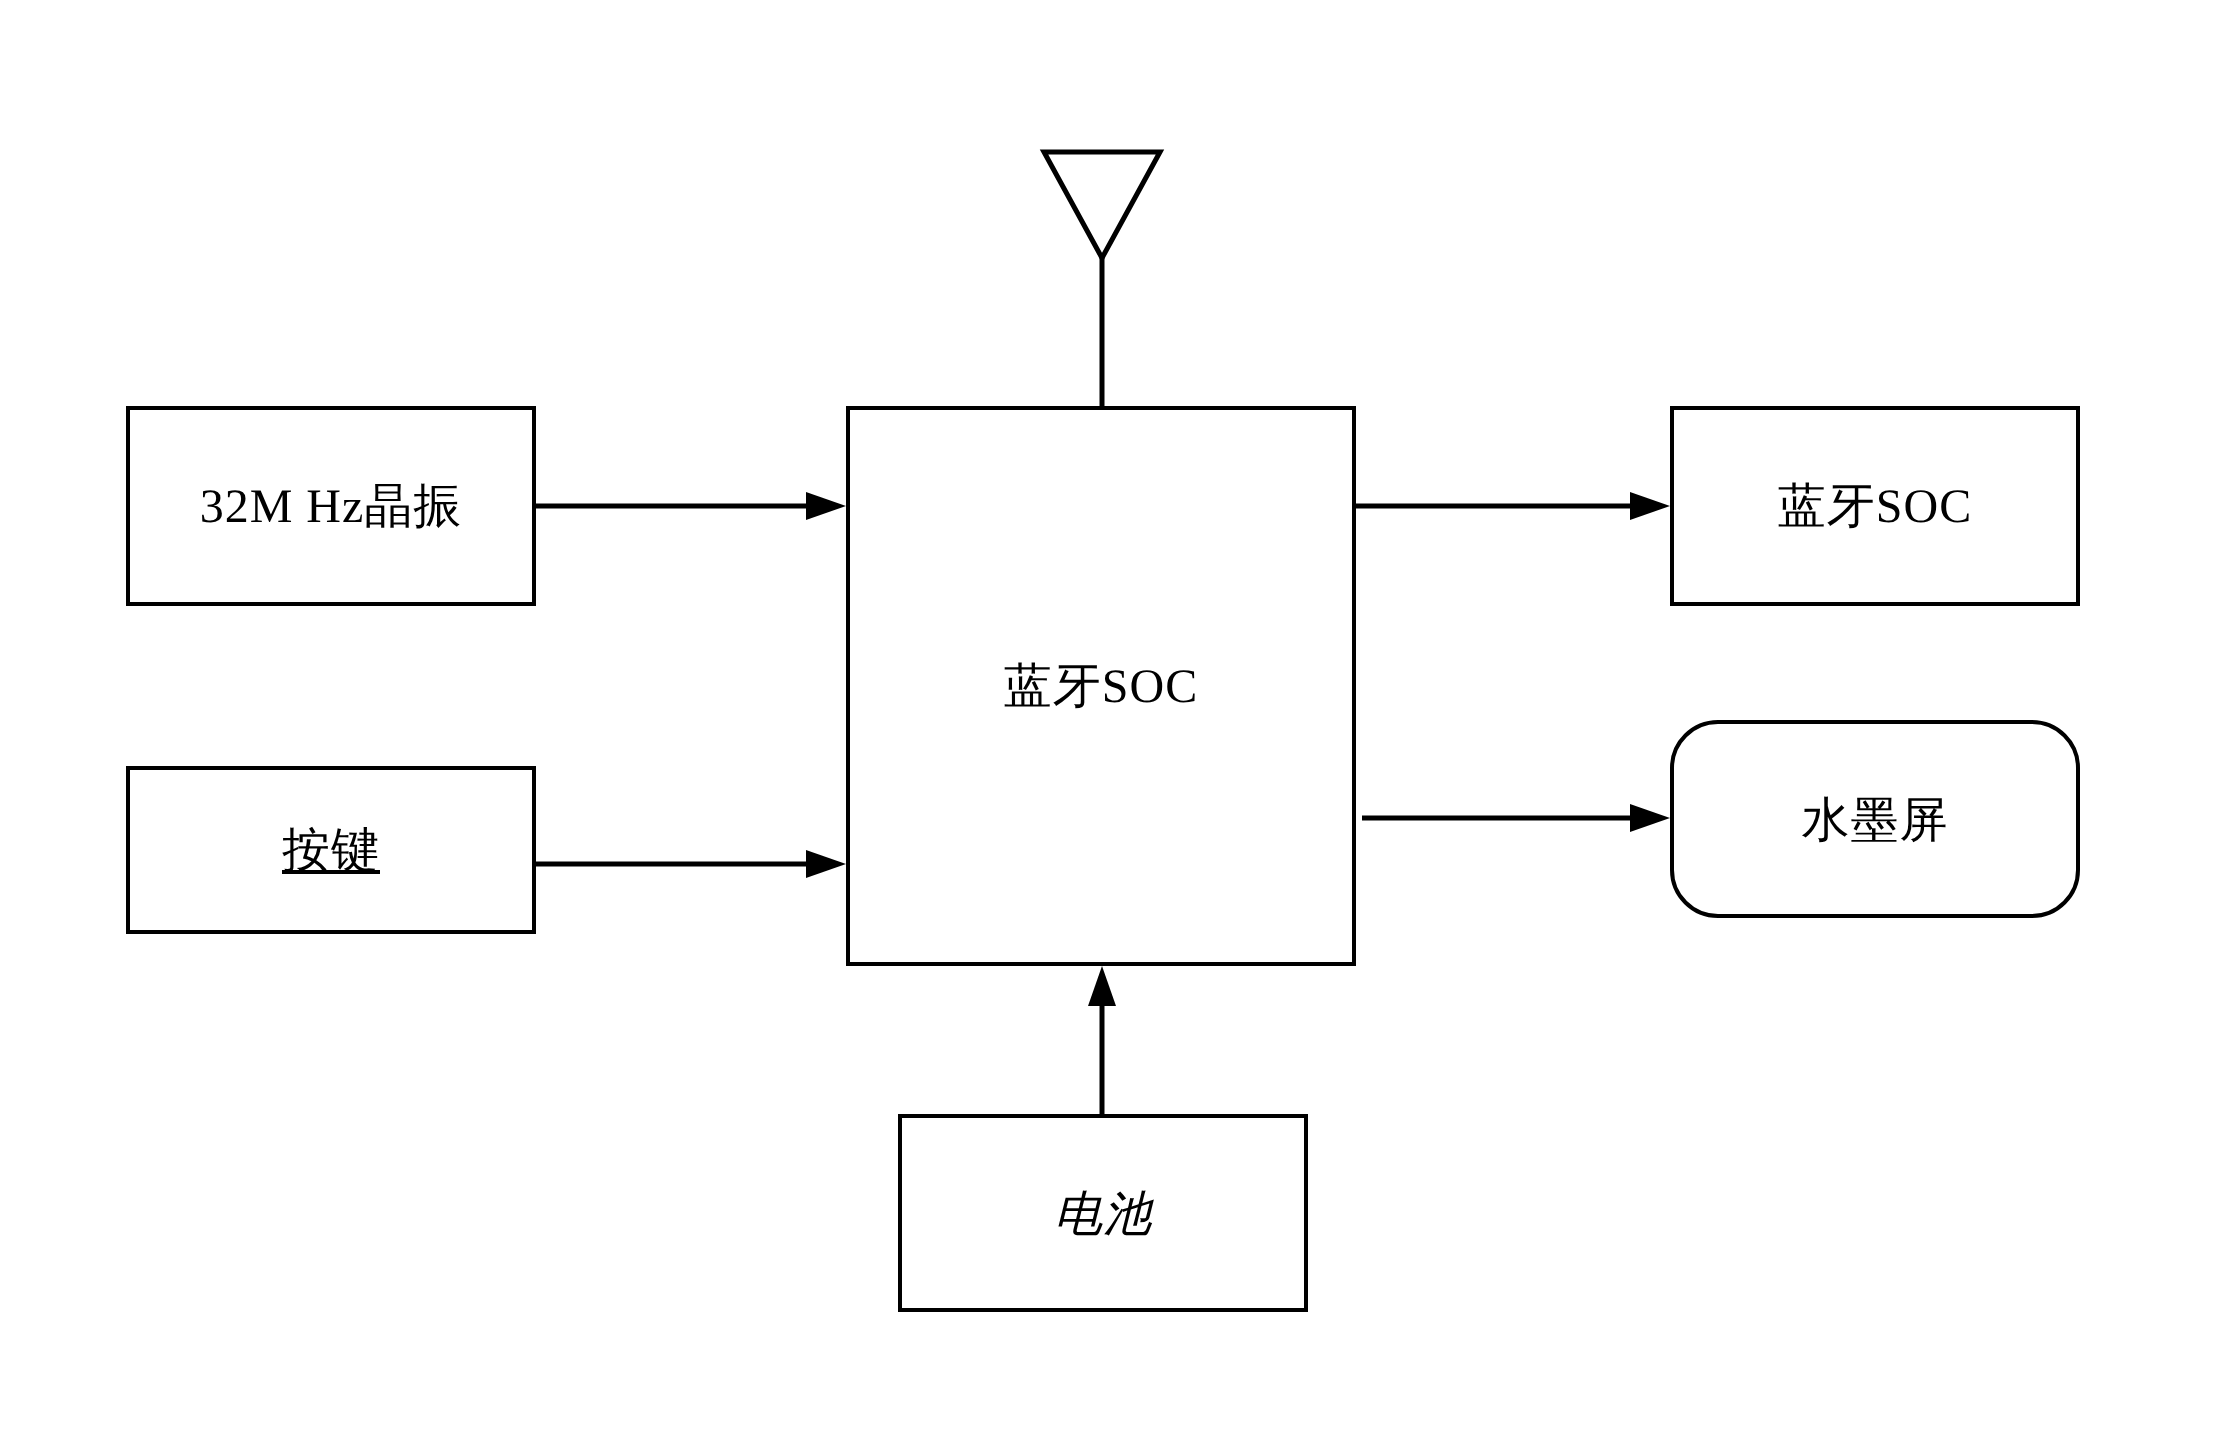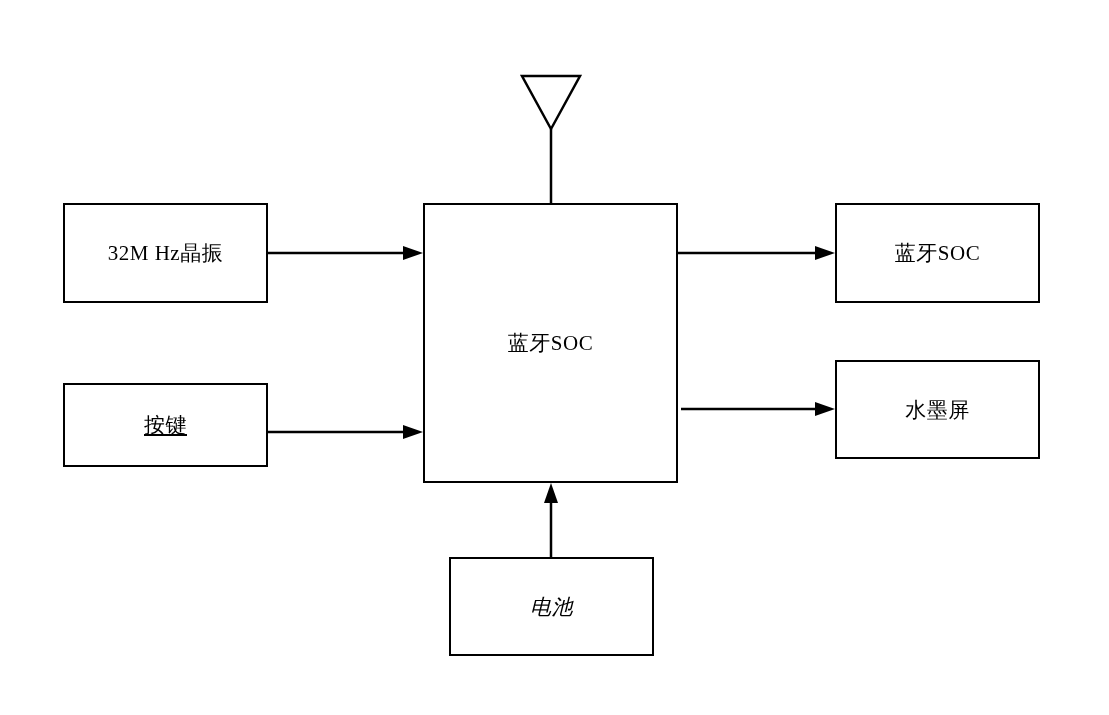--- a/index.html
+++ b/index.html
@@ -23,21 +23,21 @@
     height: 715px;
   }
   .node {
     position: absolute;
     box-sizing: border-box;
     border: 2px solid #000000;
     background: #ffffff;
     display: flex;
     align-items: center;
     justify-content: center;
-    font-size: 21px;
+    font-size: 24px;
     color: #000000;
     white-space: nowrap;
   }
   .node-label {
     letter-spacing: 0.5px;
   }
 </style>
 </head>
 <body>
 
@@ -73,21 +73,21 @@
   </div>
 
   <div class="node" style="left:423px; top:203px; width:255px; height:280px;text-align:center;">
     <span class="node-label">蓝牙SOC</span>
   </div>
 
   <div class="node" style="left:835px; top:203px; width:205px; height:100px;">
     <span class="node-label">蓝牙SOC</span>
   </div>
 
-  <div class="node" style="left:835px; top:360px; width:205px; height:99px;">
+  <div class="node" style="left:835px; top:360px; width:205px; height:99px;border-radius:24px;">
     <span class="node-label">水墨屏</span>
   </div>
 
   <div class="node" style="left:449px; top:557px; width:205px; height:99px;font-style:italic;">
     <span class="node-label">电池</span>
   </div>
 
 </div>
 
 </body></html>

